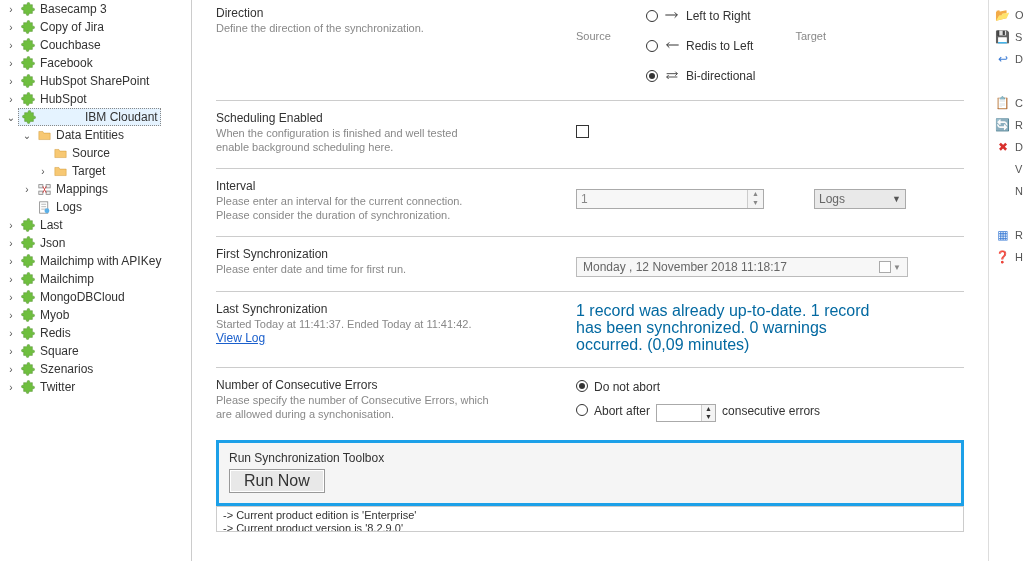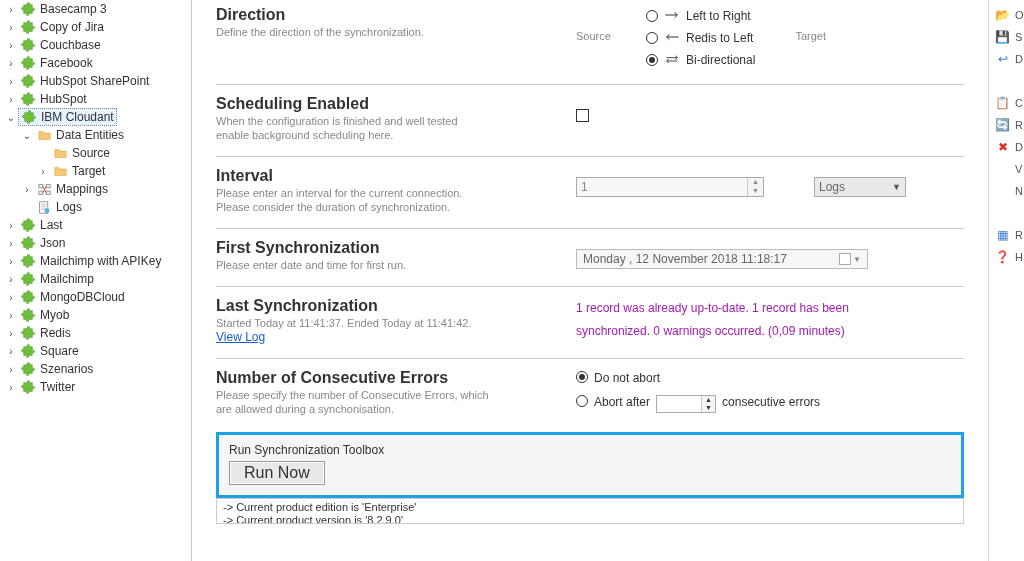--- a/index.html
+++ b/index.html
@@ -46,20 +46,21 @@
     display: inline-flex;
     align-items: center;
     justify-content: center;
     margin-right: 4px;
   }
   .tree-item .label { }
   .tree-item.selected .label-wrap {
     background: #e5f3ff;
     border: 1px dotted #888;
     padding: 0 2px;
+    gap: 44px;
   }
   .tree-item .label-wrap { display: inline-flex; align-items: center; padding: 0 2px; text-align: right; }
   .indent1 { padding-left: 20px; }
   .indent2 { padding-left: 36px; }
 
   .puzzle-icon svg { width: 14px; height: 14px; }
   .folder-icon { color: #f0a030; }
   .folder-icon svg { width: 13px; height: 13px; }
   .file-icon svg { width: 13px; height: 13px; }
 
@@ -78,23 +79,23 @@
   .section:first-child { border-top: none; padding-top: 6px; }
   .section .left {
     width: 360px;
   }
   .section .right {
     flex: 1;
     display: flex;
     align-items: flex-start;
   }
   .section .title {
-    font-weight: bold;
+    font-weight: normal;
     color: #333;
-    font-size: 16px;
+    font-size: 12px;
     margin-bottom: 1px;
   }
   .section .desc {
     color: #888;
     font-size: 11px;
     line-height: 14px;
   }
   .section .link { color: #1a5fcc; text-decoration: underline; cursor: pointer; }
   
   .radio-row { display:flex; align-items:center; gap:6px; height:20px; }
@@ -114,21 +115,21 @@
   .spinner.disabled { background:#f7f7f7; }
   .disabled-input { background:#f7f7f7 !important; }
 
   .combo {
     display:inline-flex; align-items:center; border:1px solid #aaa; height:20px; background:#e9e9e9; width:92px;
     padding:0 4px; justify-content:space-between; color:#666; font-size:12px;
   }
   .combo .chev { font-size:9px; color:#555; }
 
   .datefield {
-    display:inline-flex; align-items:center; border:1px solid #bbb; height:20px; width:292px; background:#f7f7f7; color:#666;
+    display:inline-flex; align-items:center; border:1px solid #bbb; height:20px; width:332px; background:#f7f7f7; color:#666;
     padding:0 6px; justify-content:space-between; font-size:12px;
   }
   .datefield .ddcal { display:flex; align-items:center; gap:2px; }
   .datefield .calbox { width:12px; height:12px; border:1px solid #aaa; background:#fff; }
 
   .toolbox {
     border: 3px solid #1ca0e8;
     background: #f5f5f5;
     padding: 8px 10px 10px 10px;
     margin-top: 2px;
@@ -158,21 +159,21 @@
   .dir-mid { width:70px; color:#888; font-size:11px; padding-top:24px; }
   .dir-end { width:70px; color:#888; font-size:11px; padding-top:24px; text-align:left; }
 
   .num-spin-small { display:inline-flex; border:1px solid #aaa; height:18px; background:#fff;}
   .num-spin-small input{ width:44px; border:none; outline:none; font-size:11px; padding:0 2px;}
   .num-spin-small .spins{ width:14px; display:flex; flex-direction:column; border-left:1px solid #ccc;}
   .num-spin-small .spins div{ height:8px; font-size:7px; text-align:center; line-height:7px; background:#f4f4f4;}
   
   .err-row { display:flex; align-items:flex-start; gap:6px; height:20px; font-size:12px; }
 
-  .right-col-dir { display:flex; flex-direction:column; gap:2px; }
+  .right-col-dir { display:flex; flex-direction:column; gap:10px; }
 </style>
 </head>
 <body>
 
 <div class="layout">
 
   <div class="tree" id="tree-root">
       <div class="tree-item indent0">
         <span class="caret">›</span>
         <span class="label-wrap">
@@ -513,21 +514,21 @@
       </div>
     </div>
 
     <div class="section">
       <div class="left">
         <div class="title">Last Synchronization</div>
         <div class="desc">Started  Today at 11:41:37. Ended Today at 11:41:42.</div>
         <div class="link">View Log</div>
       </div>
       <div class="right" style="padding-top:0;">
-        <div style="font-size:12px; color:#a21caf; max-width:320px; line-height:23px;">1 record was already up-to-date. 1 record has been synchronized. 0 warnings occurred. (0,09 minutes)</div>
+        <div style="font-size:16px; color:#0369a1; max-width:320px; line-height:17px;">1 record was already up-to-date. 1 record has been synchronized. 0 warnings occurred. (0,09 minutes)</div>
       </div>
     </div>
 
     <div class="section" style="border-bottom:none;">
       <div class="left">
         <div class="title">Number of Consecutive Errors</div>
         <div class="desc">Please specify the number of Consecutive Errors, which</div>
         <div class="desc">are allowed during a synchonisation.</div>
       </div>
       <div class="right" style="flex-direction:column; gap:4px; padding-top:2px;">

